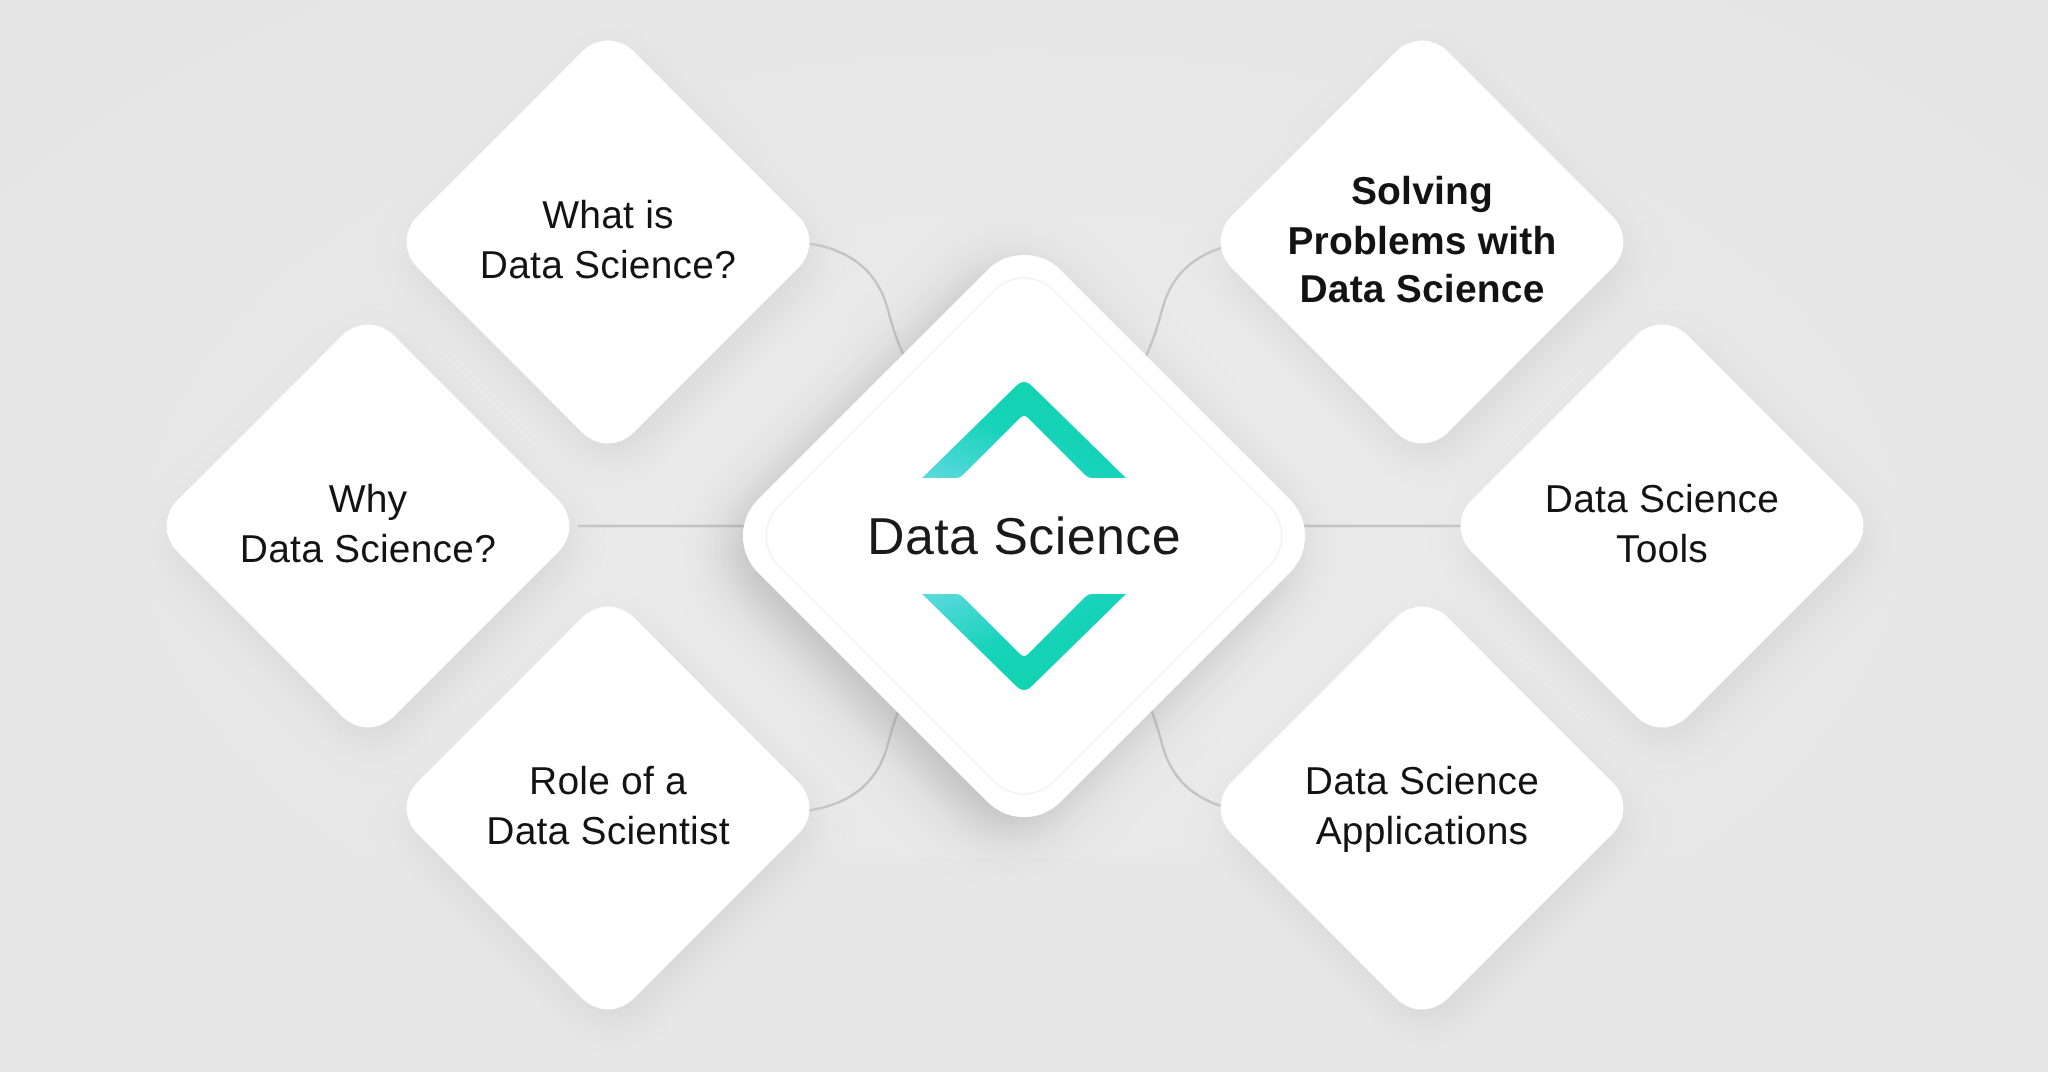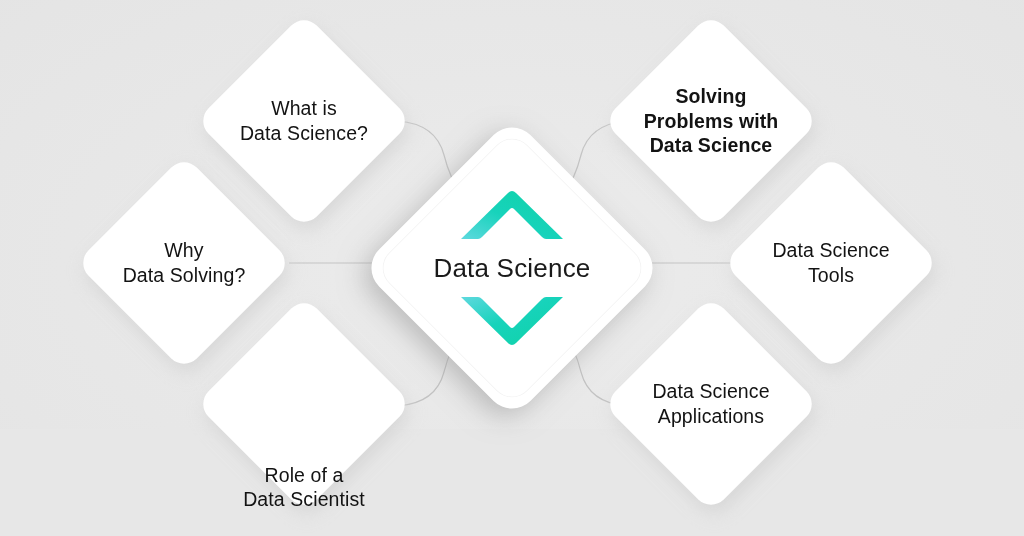--- a/index.html
+++ b/index.html
@@ -157,21 +157,21 @@
     font-weight: bold;
     color: #050505;
     line-height: 1.1;
     letter-spacing: -.5px;
     margin-top: 1px;
   }
 
   
   #node-0 { left: 196px; top: 13px; }    
   #node-1 { left: 76px;  top: 155px; }   
-  #node-2 { left: 196px; top: 296px; align-items: flex-end; }   
+  #node-2 { left: 196px; top: 296px; }   
   #node-3 { left: 603px; top: 13px; font-weight: bold; }    
   #node-4 { left: 723px; top: 155px; }   
   #node-5 { left: 603px; top: 296px; }   
 </style>
 </head>
 <body>
 
 <div id="canvas">
 
   <svg id="connectors" viewBox="0 0 1024 536" xmlns="http://www.w3.org/2000/svg">
@@ -195,21 +195,21 @@
     <div class="shadow"></div>
     <div class="face"></div>
     <div class="label">What is
 Data Science?</div>
   </div>
 
   <div class="node satellite" id="node-1">
     <div class="shadow"></div>
     <div class="face"></div>
     <div class="label">Why
-Data Solving?</div>
+Data Science?</div>
   </div>
 
   <div class="node satellite" id="node-2">
     <div class="shadow"></div>
     <div class="face"></div>
     <div class="label">Role of a
 Data Scientist</div>
   </div>
 
   <div class="node satellite" id="node-3">

